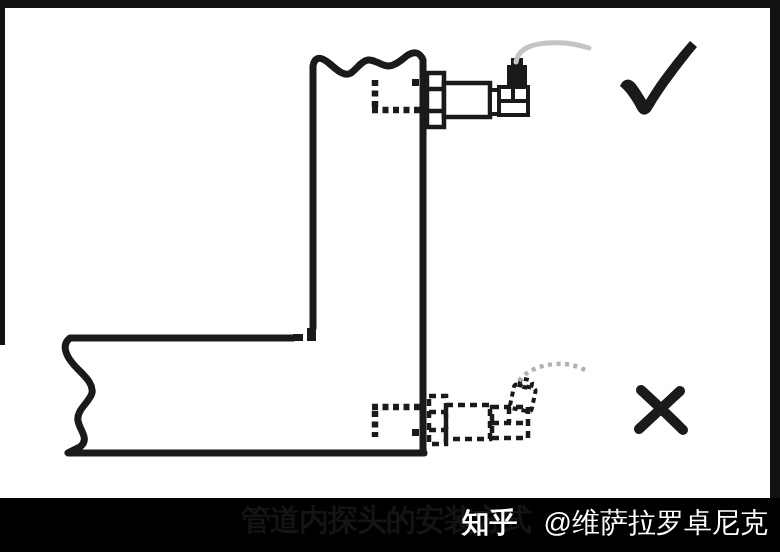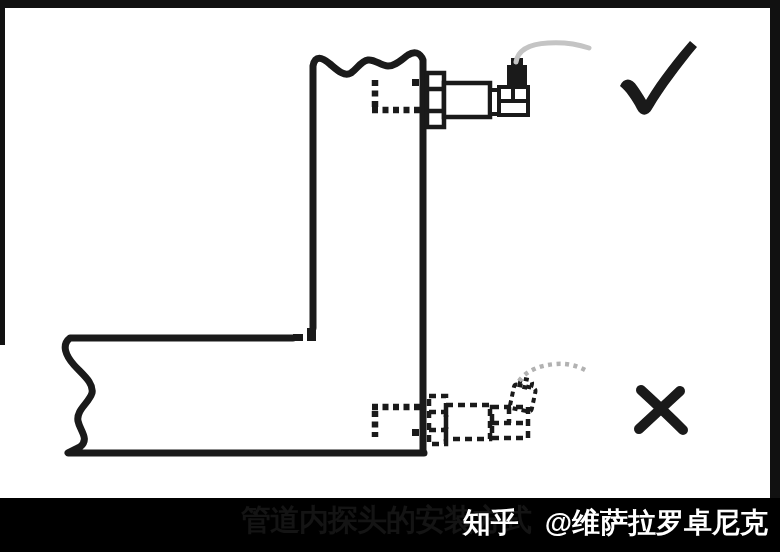--- a/index.html
+++ b/index.html
@@ -15,21 +15,21 @@
   .footer-caption{
     position:absolute;left:241px;top:-8px;width:300px;
     color:#141414;font-size:30px;font-weight:bold;letter-spacing:-1px;
     white-space:nowrap;line-height:60px;
   }
   .footer-watermark{
     position:absolute;right:12px;top:0px;height:54px;line-height:50px;
     color:#ffffff;font-size:28px;white-space:nowrap;
   }
   .footer-watermark .site{font-weight:bold;margin-right:26px;}
-  .footer-watermark .handle{font-weight:700;}
+  .footer-watermark .handle{font-weight:400;}
 </style>
 </head>
 <body>
 
 <div class="stage">
 
   <svg class="diagram-svg" viewBox="0 0 780 552">
 
     <g>
       <rect x="0" y="0" width="780" height="8" fill="#111111"></rect>

